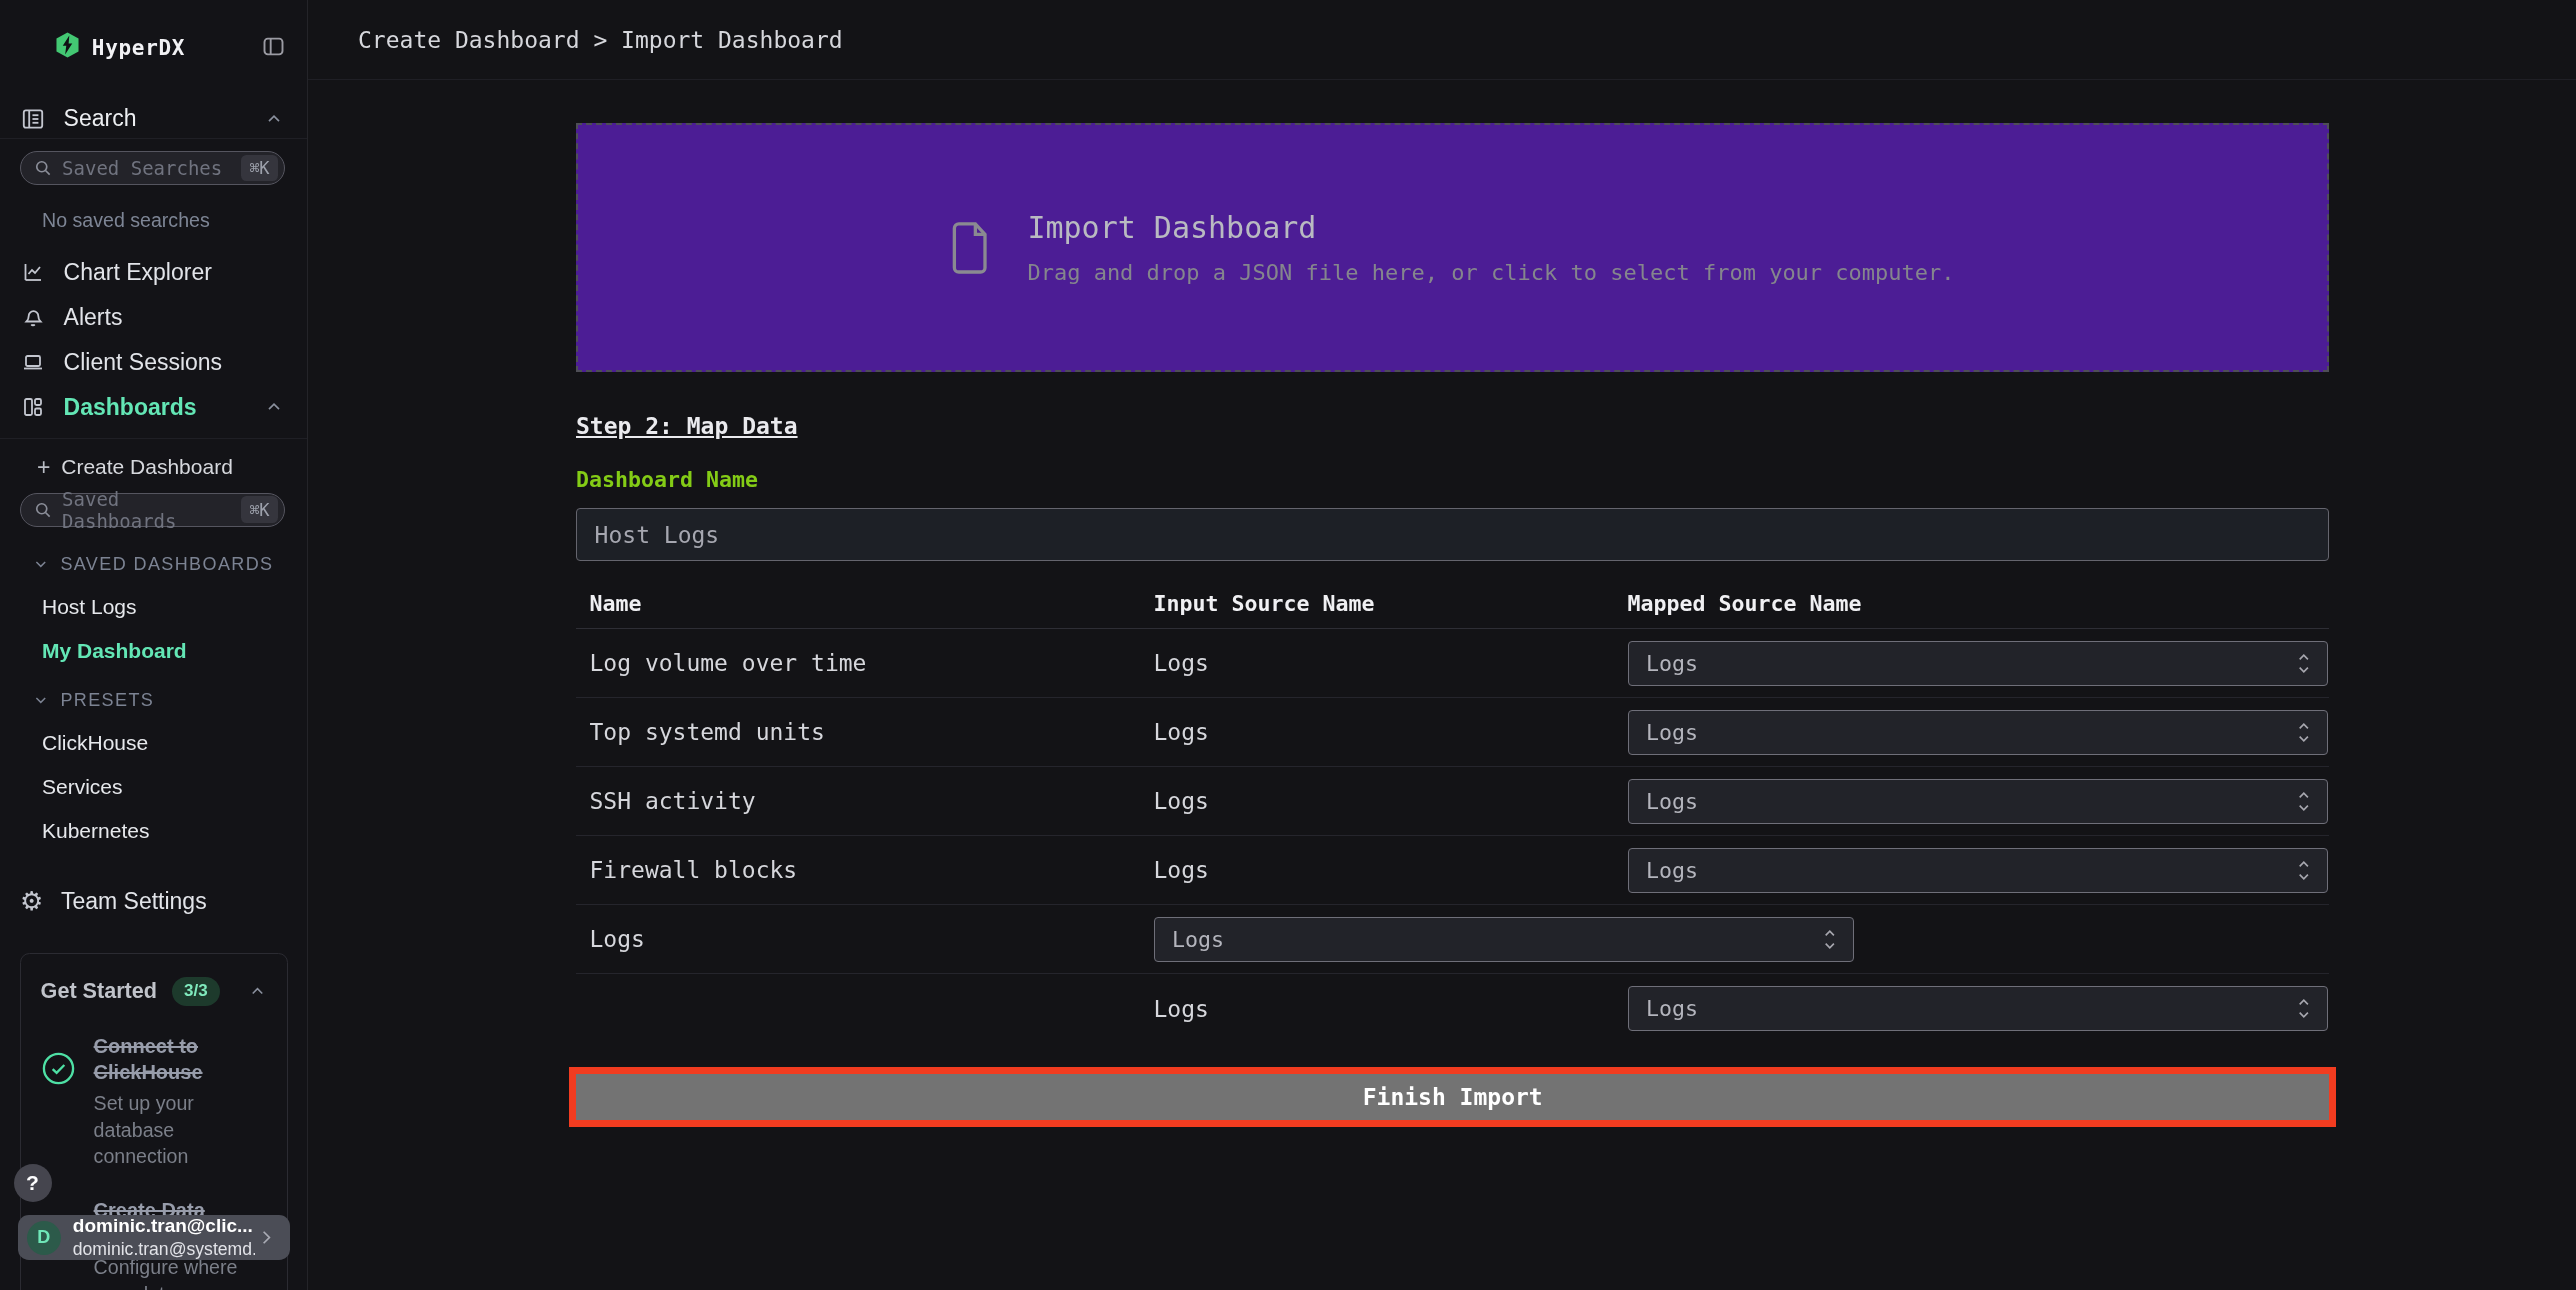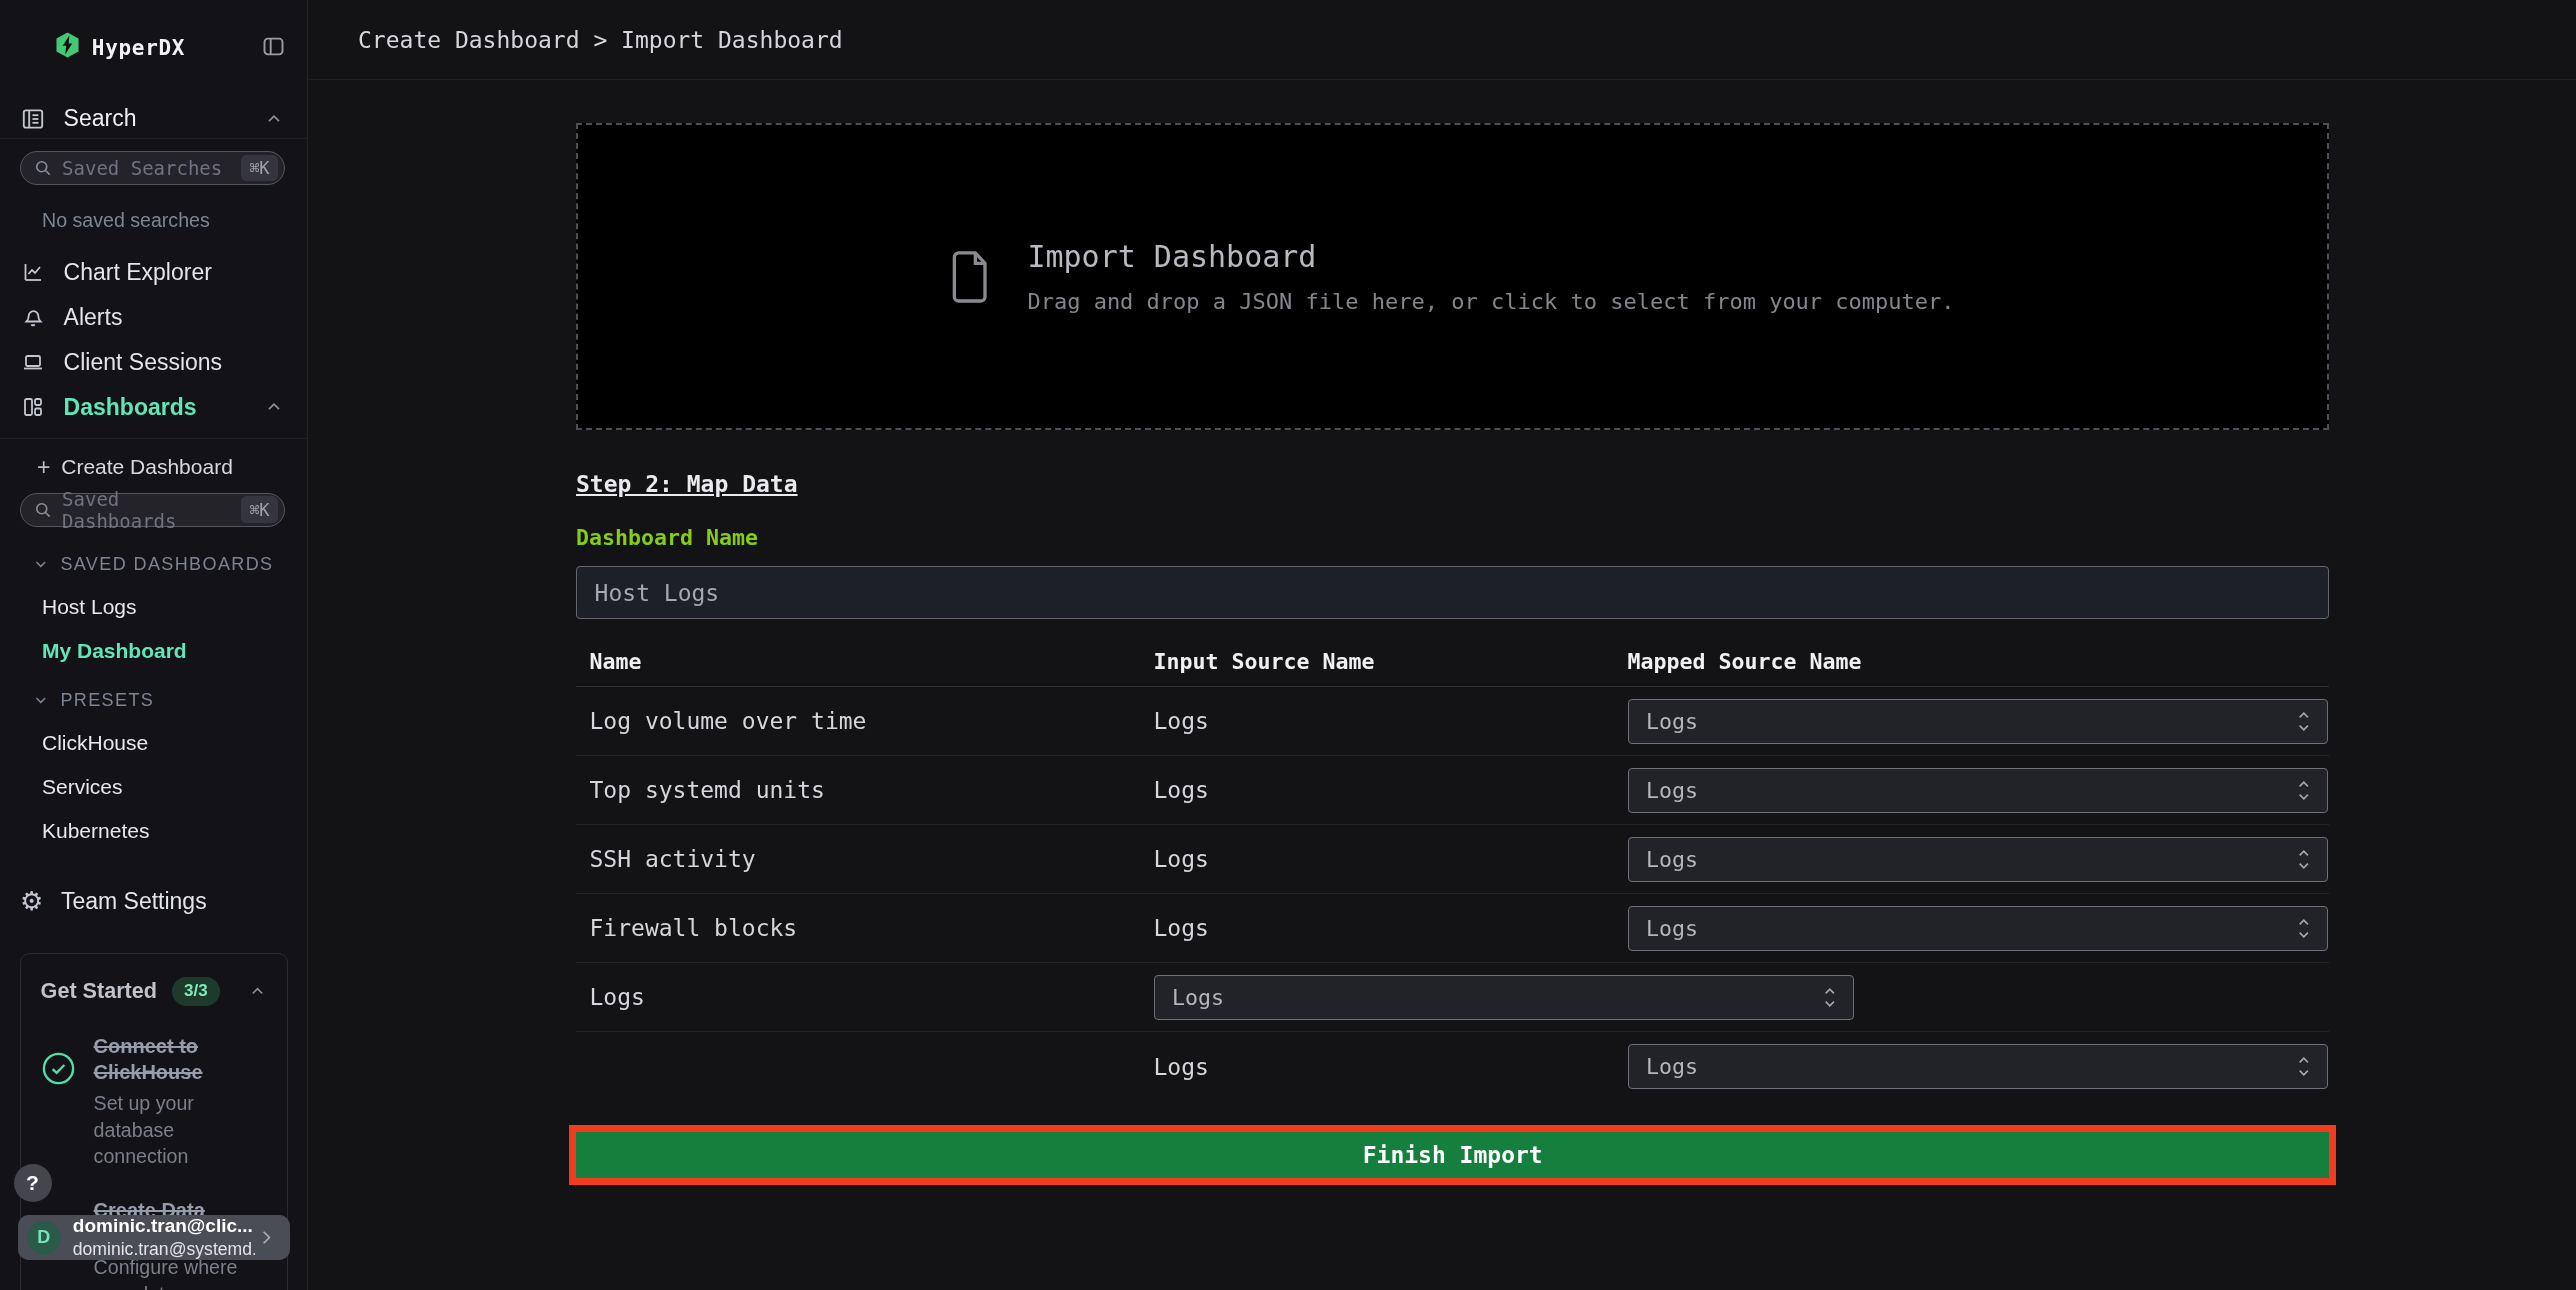--- a/index.html
+++ b/index.html
@@ -99,22 +99,22 @@
   .main { flex: 1; display: flex; flex-direction: column; background: #131316; }
   .topbar {
     height: 80px; min-height: 80px;
     border-bottom: 0.7px solid #1f1f25;
     display: flex; align-items: center; padding-left: 50px;
   }
   .breadcrumb { font-family: "DejaVu Sans Mono", monospace; font-size: 23px; color: #d6d7dc; }
 
   .content { padding: 43px 0 0 268px; }
   .dropzone {
-    width: 1753px; height: 307px;
-    background: #000000;
+    width: 1753px; height: 249px;
+    background: #4c1d95;
     border: 2px dashed #4e4e56;
     display: flex; align-items: center; justify-content: center;
     cursor: pointer;
   }
   .dz-inner { display: flex; align-items: center; }
   .dz-text { margin-left: 35px; }
   .dz-title { font-family: "DejaVu Sans Mono", monospace; font-size: 30px; color: #b9bac1; }
   .dz-sub { font-family: "DejaVu Sans Mono", monospace; font-size: 22px; color: #85868d; margin-top: 15px; text-align: center; }
 
   .step-title { margin-top: 41px; font-family: "DejaVu Sans Mono", monospace; font-weight: bold; font-size: 23px; color: #eaeaee; text-decoration: underline; }
@@ -136,21 +136,21 @@
     margin-left: 13.5px; width: 700px; height: 45px;
     background: #222329; border: 1.4px solid #6f6f79; border-radius: 4px;
     display: flex; align-items: center; padding: 0 13.5px 0 17.6px;
     color: #b4b5bd; font-size: 21.6px; cursor: pointer;
   }
   .select .chev { margin-left: auto; display: flex; }
 
   .btn-annotation { margin: 24px 0 0 -6.8px; padding: 6.8px; width: 1767px; background: #f23c20; }
   .finish-btn {
     height: 46px; width: 100%;
-    background: #15803d; border: none; cursor: pointer;
+    background: #737373; border: none; cursor: pointer;
     color: #ffffff; font-family: "DejaVu Sans Mono", monospace; font-weight: bold; font-size: 23px;
     display: flex; align-items: center; justify-content: center;
   }
 
   svg { display: block; }
 </style>
 </head>
 <body>
 
 <div class="app">

